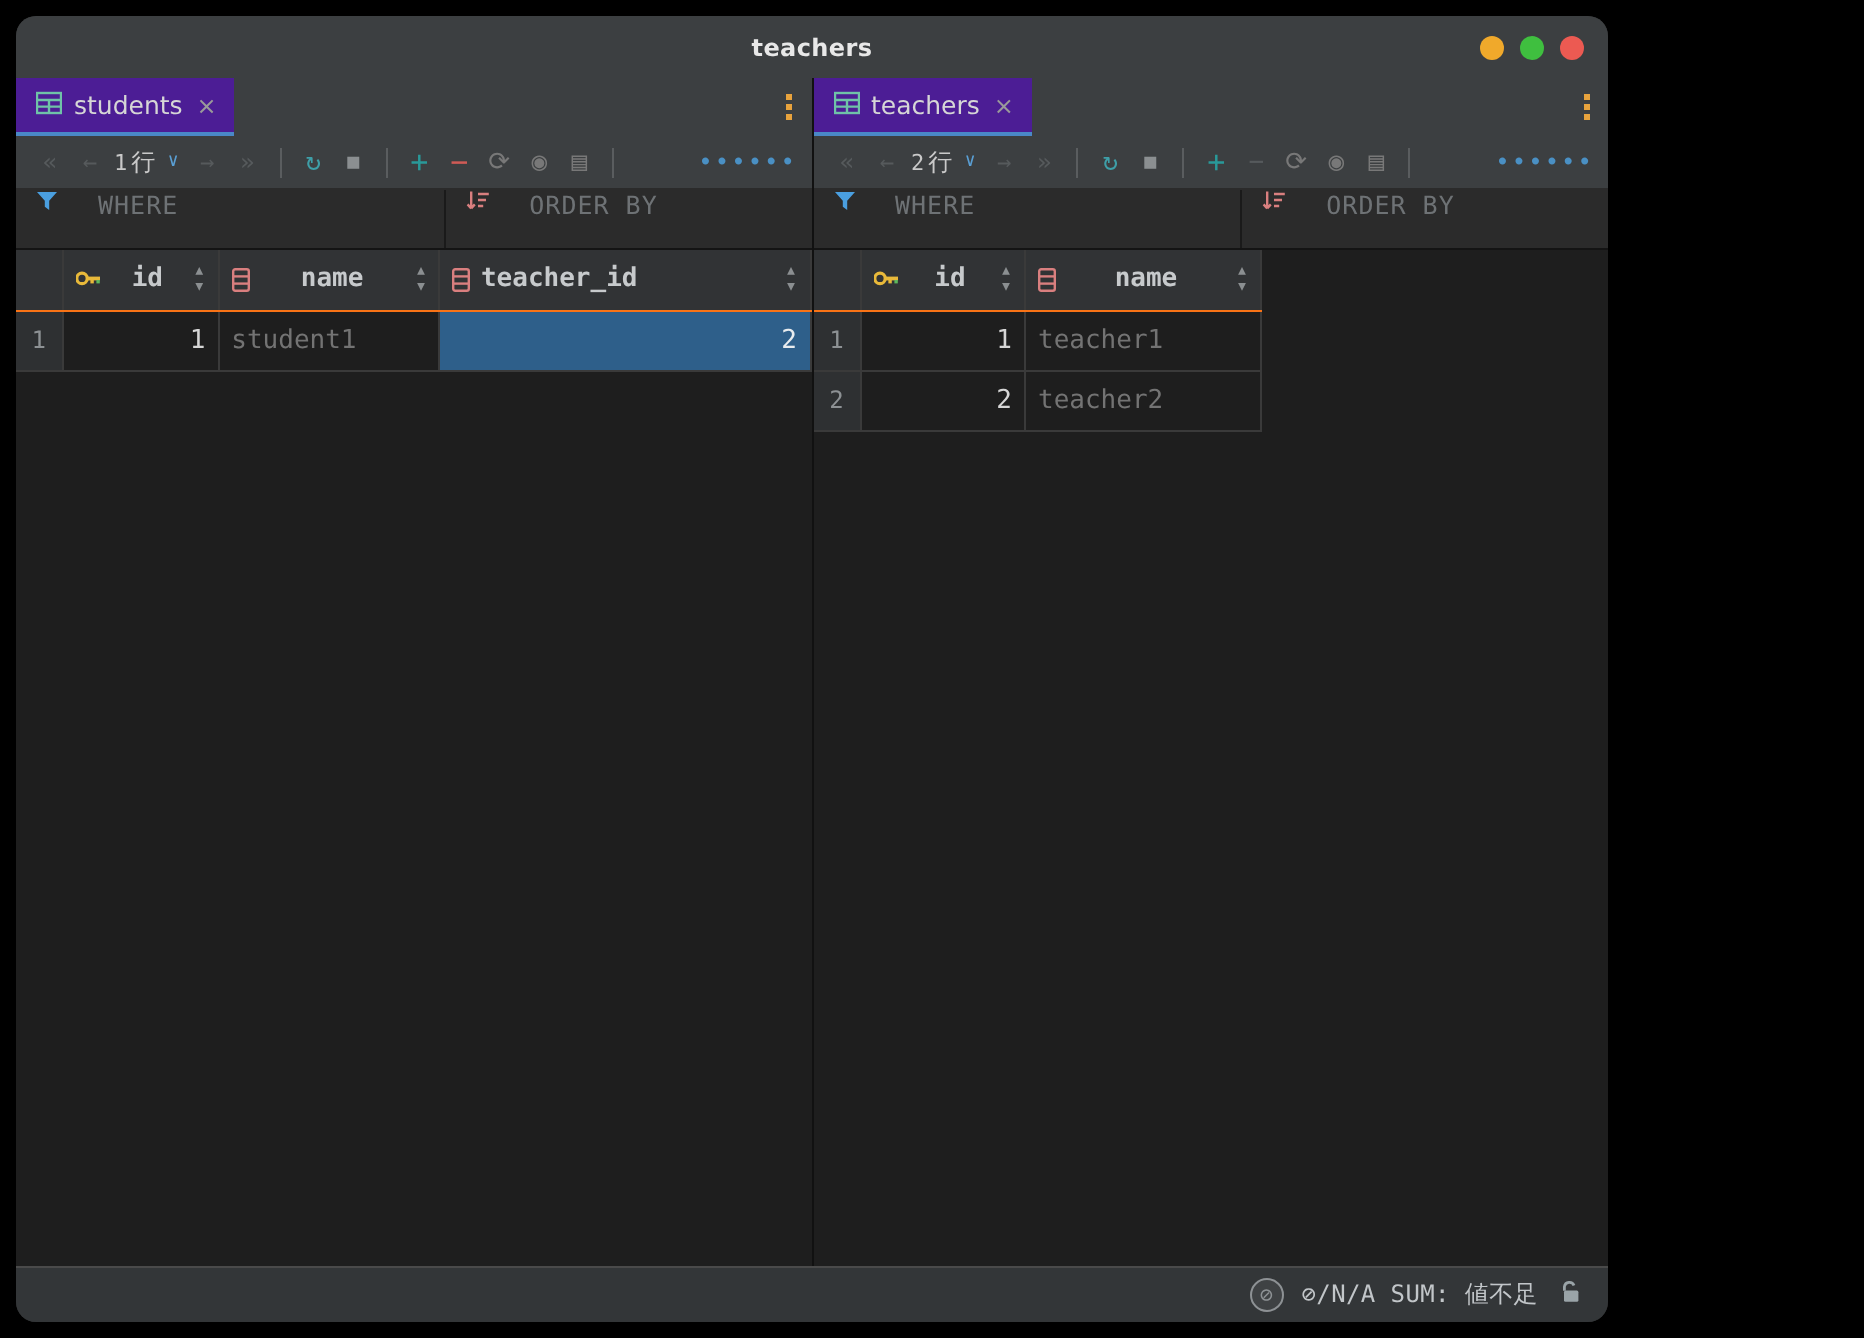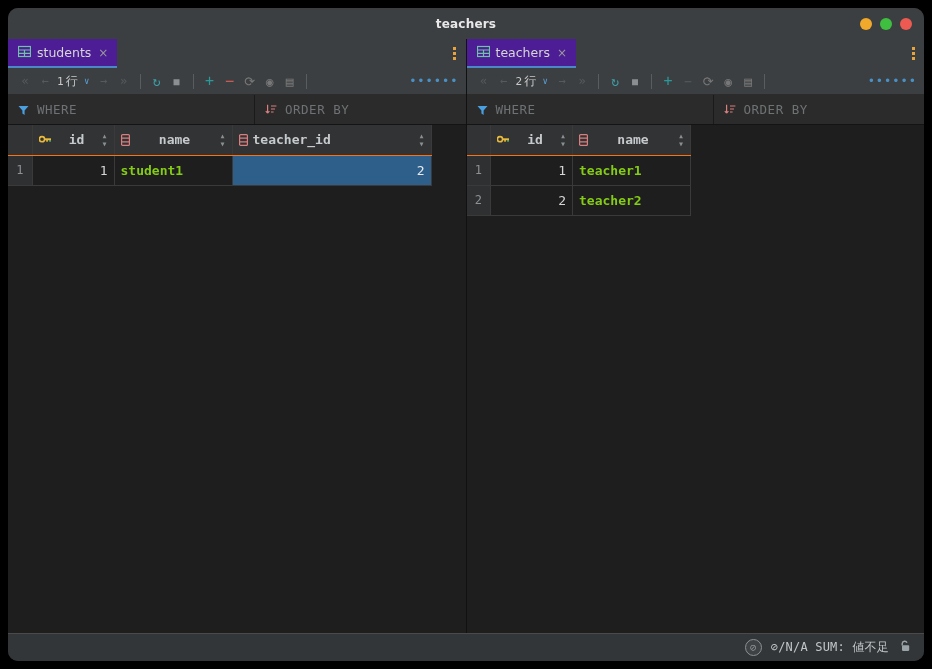--- a/index.html
+++ b/index.html
@@ -8,21 +8,21 @@
     background: #000000;
     width: 932px;
     height: 669px;
     overflow: hidden;
     font-family: "DejaVu Sans Mono", "Liberation Mono", monospace;
   }
   .window {
     position: absolute;
     left: 8px;
     top: 8px;
-    width: 916px;
+    width: 796px;
     height: 653px;
     background: #2b2b2b;
     border-radius: 10px;
     overflow: hidden;
     display: flex;
     flex-direction: column;
   }
 
   
   .titlebar {
@@ -166,22 +166,21 @@
   .filterbar {
     height: 30px;
     flex: 0 0 30px;
     display: flex;
     background: #2b2b2b;
     border-bottom: 1px solid #141414;
     box-sizing: border-box;
   }
   .fb-cell {
     display: flex;
-    align-items: center;
-    gap: 8px;
+    gap: 20px;
     padding: 0 10px;
     box-sizing: border-box;
     flex: 1 1 0;
     min-width: 0;
   }
   .fb-cell.where { flex: 0 0 54%; border-right: 1px solid #1a1a1a; }
   .fb-label {
     font-family: "DejaVu Sans Mono", monospace;
     font-size: 12.5px;
     color: #6e7275;
@@ -231,21 +230,21 @@
   .th-inner .thname { flex: 1 1 auto; color: #c7cacc; font-size: 13px; }
   .sortmark {
     color: #8b8f91;
     font-size: 10px;
     line-height: 8px;
     display: flex;
     flex-direction: column;
     align-items: center;
   }
   td.num { text-align: right; color: #d6d6d6; }
-  td.txt { text-align: left; color: #84cc16; font-weight: bold; }
+  td.txt { text-align: left; color: #737373; }
   td.selected { background: #2e5f8a; color: #e8ecef; }
   .col-key svg, .col-field svg { display: block; }
 
   
   .statusbar {
     height: 28px;
     flex: 0 0 28px;
     background: #333638;
     border-top: 1px solid #4a4a4a;
     display: flex;

